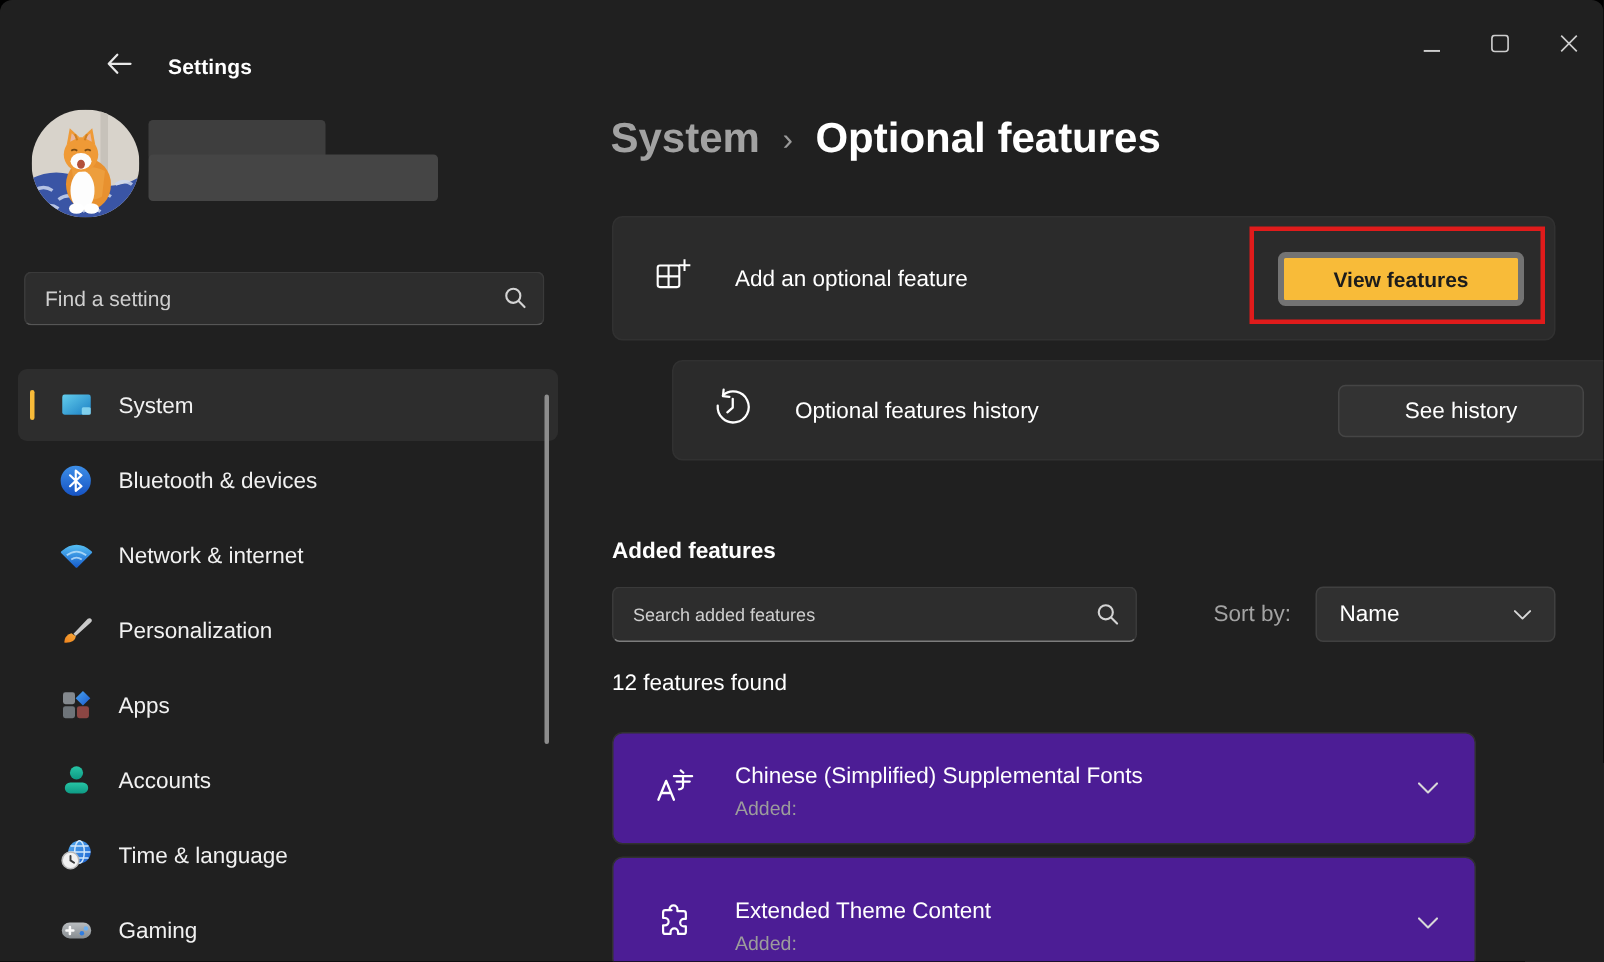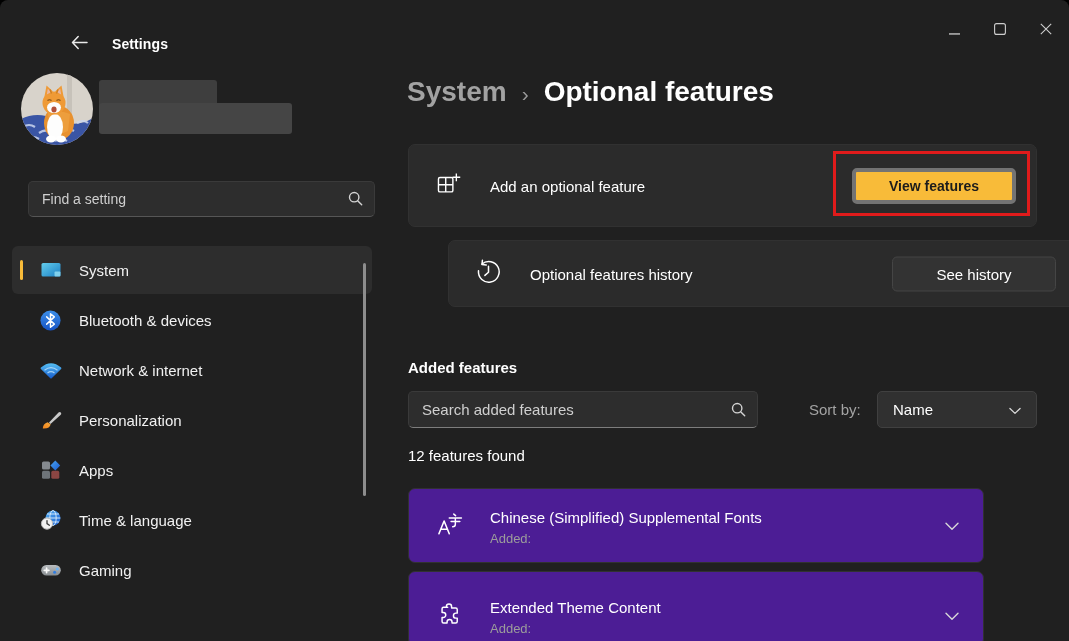--- a/index.html
+++ b/index.html
@@ -19,21 +19,21 @@
              display:flex; align-items:center; justify-content:center; }
 
   
   .user-profile { position:absolute; left:0; top:0; }
   .avatar { position:absolute; left:21px; top:73px; width:72px; height:72px;
             border-radius:50%; overflow:hidden; }
   .redact-a { position:absolute; left:99px; top:80px; width:118px; height:27px;
               background:#3e3e3e; border-radius:3px; }
   .redact-b { position:absolute; left:99px; top:103px; width:193px; height:31px;
               background:#454545; border-radius:3px; }
-  .find-box { position:absolute; left:28px; top:181px; width:347px; height:36px; }
+  .find-box { position:absolute; left:16px; top:181px; width:347px; height:36px; }
   .txt-input { width:100%; height:100%; background:#2d2d2d; border:1px solid #3a3a3a;
                border-bottom:1px solid #565656; border-radius:5px; color:#fff;
                font-size:14px; padding:0 36px 0 13px; outline:none;
                font-family:"Liberation Sans","DejaVu Sans",sans-serif; }
   .txt-input::placeholder { color:#cfcfcf; opacity:1; }
   .box-search-icon { position:absolute; right:12px; top:10px; pointer-events:none; }
 
   .nav { position:absolute; left:12px; top:246px; width:360px; }
   .nav-item { position:relative; height:48px; margin-bottom:2px; border-radius:6px;
               display:flex; align-items:center; padding-left:26px; gap:16px;
@@ -63,21 +63,21 @@
          font-family:"Liberation Sans","DejaVu Sans",sans-serif; }
   .btn-accent { width:164px; height:36px; background:#F8BB39; color:#1c1c1c;
                 border:4px solid #737373; font-weight:600; }
   .btn-standard { width:164px; height:35px; background:#333333; color:#ffffff;
                   border:1px solid #454545; font-weight:400; font-size:15px; }
   .annotation-box { position:absolute; left:833px; top:151px; width:197px; height:65px;
                     border:3px solid #E01B1B; pointer-events:none; }
 
   .section-heading { position:absolute; left:408px; top:359px; font-size:15px; font-weight:700; }
   .features-search { position:absolute; left:408px; top:391px; width:350px; height:37px; }
-  .features-search .txt-input { font-size:15px; border-bottom-color:#7d7d7d; }
+  .features-search .txt-input { font-size:12px; border-bottom-color:#7d7d7d; }
   .sort-label { position:absolute; left:809px; top:401px; font-size:15px; color:#a3a3a3; }
   .sort-dropdown { position:absolute; left:877px; top:391px; width:160px; height:37px;
                    background:#303030; border:1px solid #404040; border-radius:5px;
                    display:flex; align-items:center; justify-content:space-between;
                    padding:15px 15px; font-size:15px; color:#fff; cursor:pointer; }
   .count-text { position:absolute; left:408px; top:447px; font-size:15px; }
 
   .fcard { position:absolute; left:408px; width:576px; height:75px; background:#4c1d95;
            border:1px solid #313131; border-radius:7px; cursor:pointer; }
   .fcard-1 { top:488px; }
@@ -238,20 +238,35 @@
             </defs>
             <rect x="3" y="3.5" width="8" height="8" rx="1.6" fill="#84898e"></rect>
             <rect x="3" y="12.8" width="8" height="8" rx="1.6" fill="#6e7479"></rect>
             <rect x="12.3" y="12.8" width="8" height="8" rx="1.6" fill="#984a47" opacity="0.9"></rect>
             <path d="M16.3 2.6 L21.2 7.5 L16.3 12.4 L11.4 7.5 Z" fill="url(#gDia)"></path>
           </svg>
       </span>
       <span>Apps</span>
     </div>
 
+    <div class="nav-item">
+      <span class="nav-icon">
+        <svg width="24" height="24" viewBox="0 0 24 24">
+            <defs>
+              <linearGradient id="gAcc" x1="0" y1="0" x2="0" y2="1">
+                <stop offset="0" stop-color="#27c5a5"></stop>
+                <stop offset="1" stop-color="#0e9a84"></stop>
+              </linearGradient>
+            </defs>
+            <circle cx="12" cy="7.2" r="4.4" fill="url(#gAcc)"></circle>
+            <rect x="4.2" y="13.6" width="15.6" height="7.4" rx="3.7" fill="url(#gAcc)"></rect>
+          </svg>
+      </span>
+      <span>Accounts</span>
+    </div>
 
     <div class="nav-item">
       <span class="nav-icon">
         <svg width="24" height="24" viewBox="0 0 24 24">
             <defs>
               <linearGradient id="gGlobe" x1="0" y1="0" x2="1" y2="1">
                 <stop offset="0" stop-color="#55aef0"></stop>
                 <stop offset="1" stop-color="#1b5fd0"></stop>
               </linearGradient>
             </defs>

